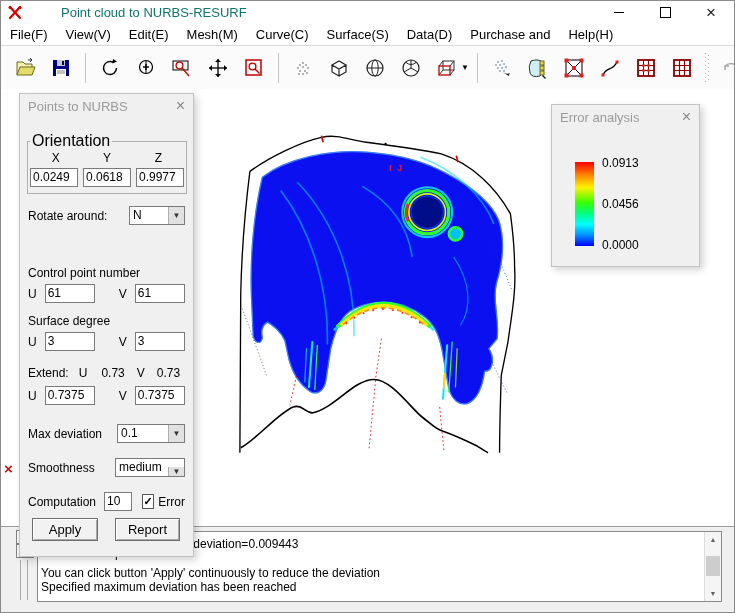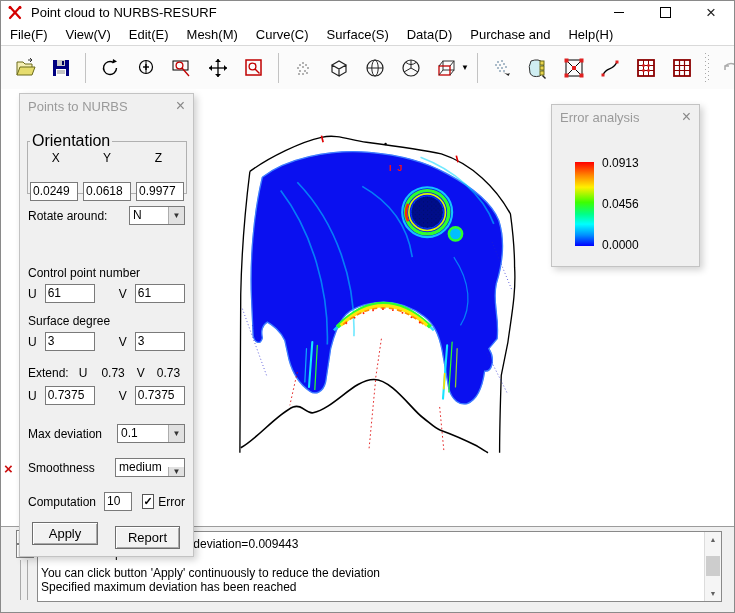--- a/index.html
+++ b/index.html
@@ -2,21 +2,21 @@
 <html><head>
 <meta charset="utf-8">
 <style>
   html,body{margin:0;padding:0;}
   body{font-family:"Liberation Sans",sans-serif;background:#ffffff;}
   .window{position:relative;width:735px;height:613px;background:#fff;overflow:hidden;
           border:1px solid #8a8a8a;box-sizing:border-box;}
   
   .titlebar{position:absolute;left:0;top:0;width:100%;height:23px;background:#fff;display:flex;align-items:center;}
   .app-icon{width:16px;height:16px;margin:0 8px 0 6px;flex:0 0 auto;}
-  .title-text{font-size:13px;color:#000000;}
+  .title-text{font-size:13px;color:#0f766e;margin-left:30px;}
   .caption{margin-left:auto;display:flex;height:100%;}
   .capbtn{width:46px;height:100%;display:flex;align-items:center;justify-content:center;color:#222;cursor:pointer;}
   .cap-min span{display:block;width:10px;border-top:1px solid #000;}
   .cap-max span{display:block;width:9px;height:9px;border:1px solid #000;}
   .cap-close{font-size:17px;line-height:1;}
   
   .menubar{position:absolute;left:0;top:23px;width:100%;height:21px;background:#fff;display:flex;align-items:center;
            border-bottom:1px solid #d9d9d9;font-size:13px;}
   .menu-item{padding:2px 9px;color:#000;cursor:default;}
   
@@ -48,21 +48,21 @@
   .combo{display:flex;height:19px;border:1px solid #7a7a7a;background:#fff;box-sizing:border-box;}
   .combo .val{flex:1;padding:1px 3px;font-size:12px;line-height:15px;overflow:hidden;}
   .combo .cbtn{width:15px;background:#e1e1e1;border-left:1px solid #adadad;display:flex;align-items:center;justify-content:center;font-size:8px;color:#333;cursor:pointer;}
   .spin{display:flex;flex-direction:column;width:14px;height:19px;margin-left:2px;}
   .spin div{flex:1;border:1px solid #adadad;background:#e7e7e7;font-size:6px;line-height:7px;text-align:center;color:#333;cursor:pointer;}
   fieldset{position:absolute;top:38px;left:7px;width:152px;height:58px;margin:0;padding:1px 2px;
            border:1px solid #b0b0b0;}
   legend{font-size:16px;padding:0 2px;}
   .axes{display:flex;}
   .axes span{flex:1;text-align:center;font-size:12px;}
-  .ori-inputs{display:flex;gap:5px;margin-top:17px;}
+  .ori-inputs{display:flex;gap:5px;margin-top:3px;}
   .ori-inputs .tb{width:42px;}
   .btn{height:23px;background:#f2f2f2;border:1px solid #6e6e6e;
        box-shadow:inset 1px 1px 0 #fff,inset -1px -1px 0 #a9a9a9;font-size:13px;font-family:"Liberation Sans",sans-serif;cursor:pointer;}
   .chk{width:13px;height:13px;background:#fff;border:1px solid #555;display:inline-flex;align-items:center;justify-content:center;
        font-size:11px;font-weight:bold;line-height:1;margin:0 4px 0 10px;cursor:pointer;}
   
   .colorbar{position:absolute;left:23px;top:57px;width:19px;height:84px;
      background:linear-gradient(to bottom,#ff0000 0%,#ff8800 16%,#fff000 30%,#3dff00 48%,#00ff88 62%,#00ffff 74%,#0090ff 87%,#0000ff 100%);}
   .cb-label{position:absolute;left:50px;font-size:12px;color:#000;}
   
@@ -449,21 +449,21 @@
 
     <div class="row" style="top:398px;">
       <span>Computation</span>
       <div class="tb" style="margin-left:8px;width:28px;">10</div>
       <span class="chk">✓</span>
       <span>Error</span>
     </div>
 
     <div class="row" style="top:424px;">
       <button class="btn" style="width:66px;margin-left:4px;">Apply</button>
-      <button class="btn" style="width:65px;margin-left:17px;margin-top:8px;">Report</button>
+      <button class="btn" style="width:65px;margin-left:17px;">Report</button>
     </div>
   </div>
 
   <div class="panel pnl-error">
     <div class="panel-title">
       <span>Error analysis</span>
       <span class="panel-close">×</span>
     </div>
     <div class="colorbar"></div>
     <div class="cb-label" style="top:51px;">0.0913</div>

